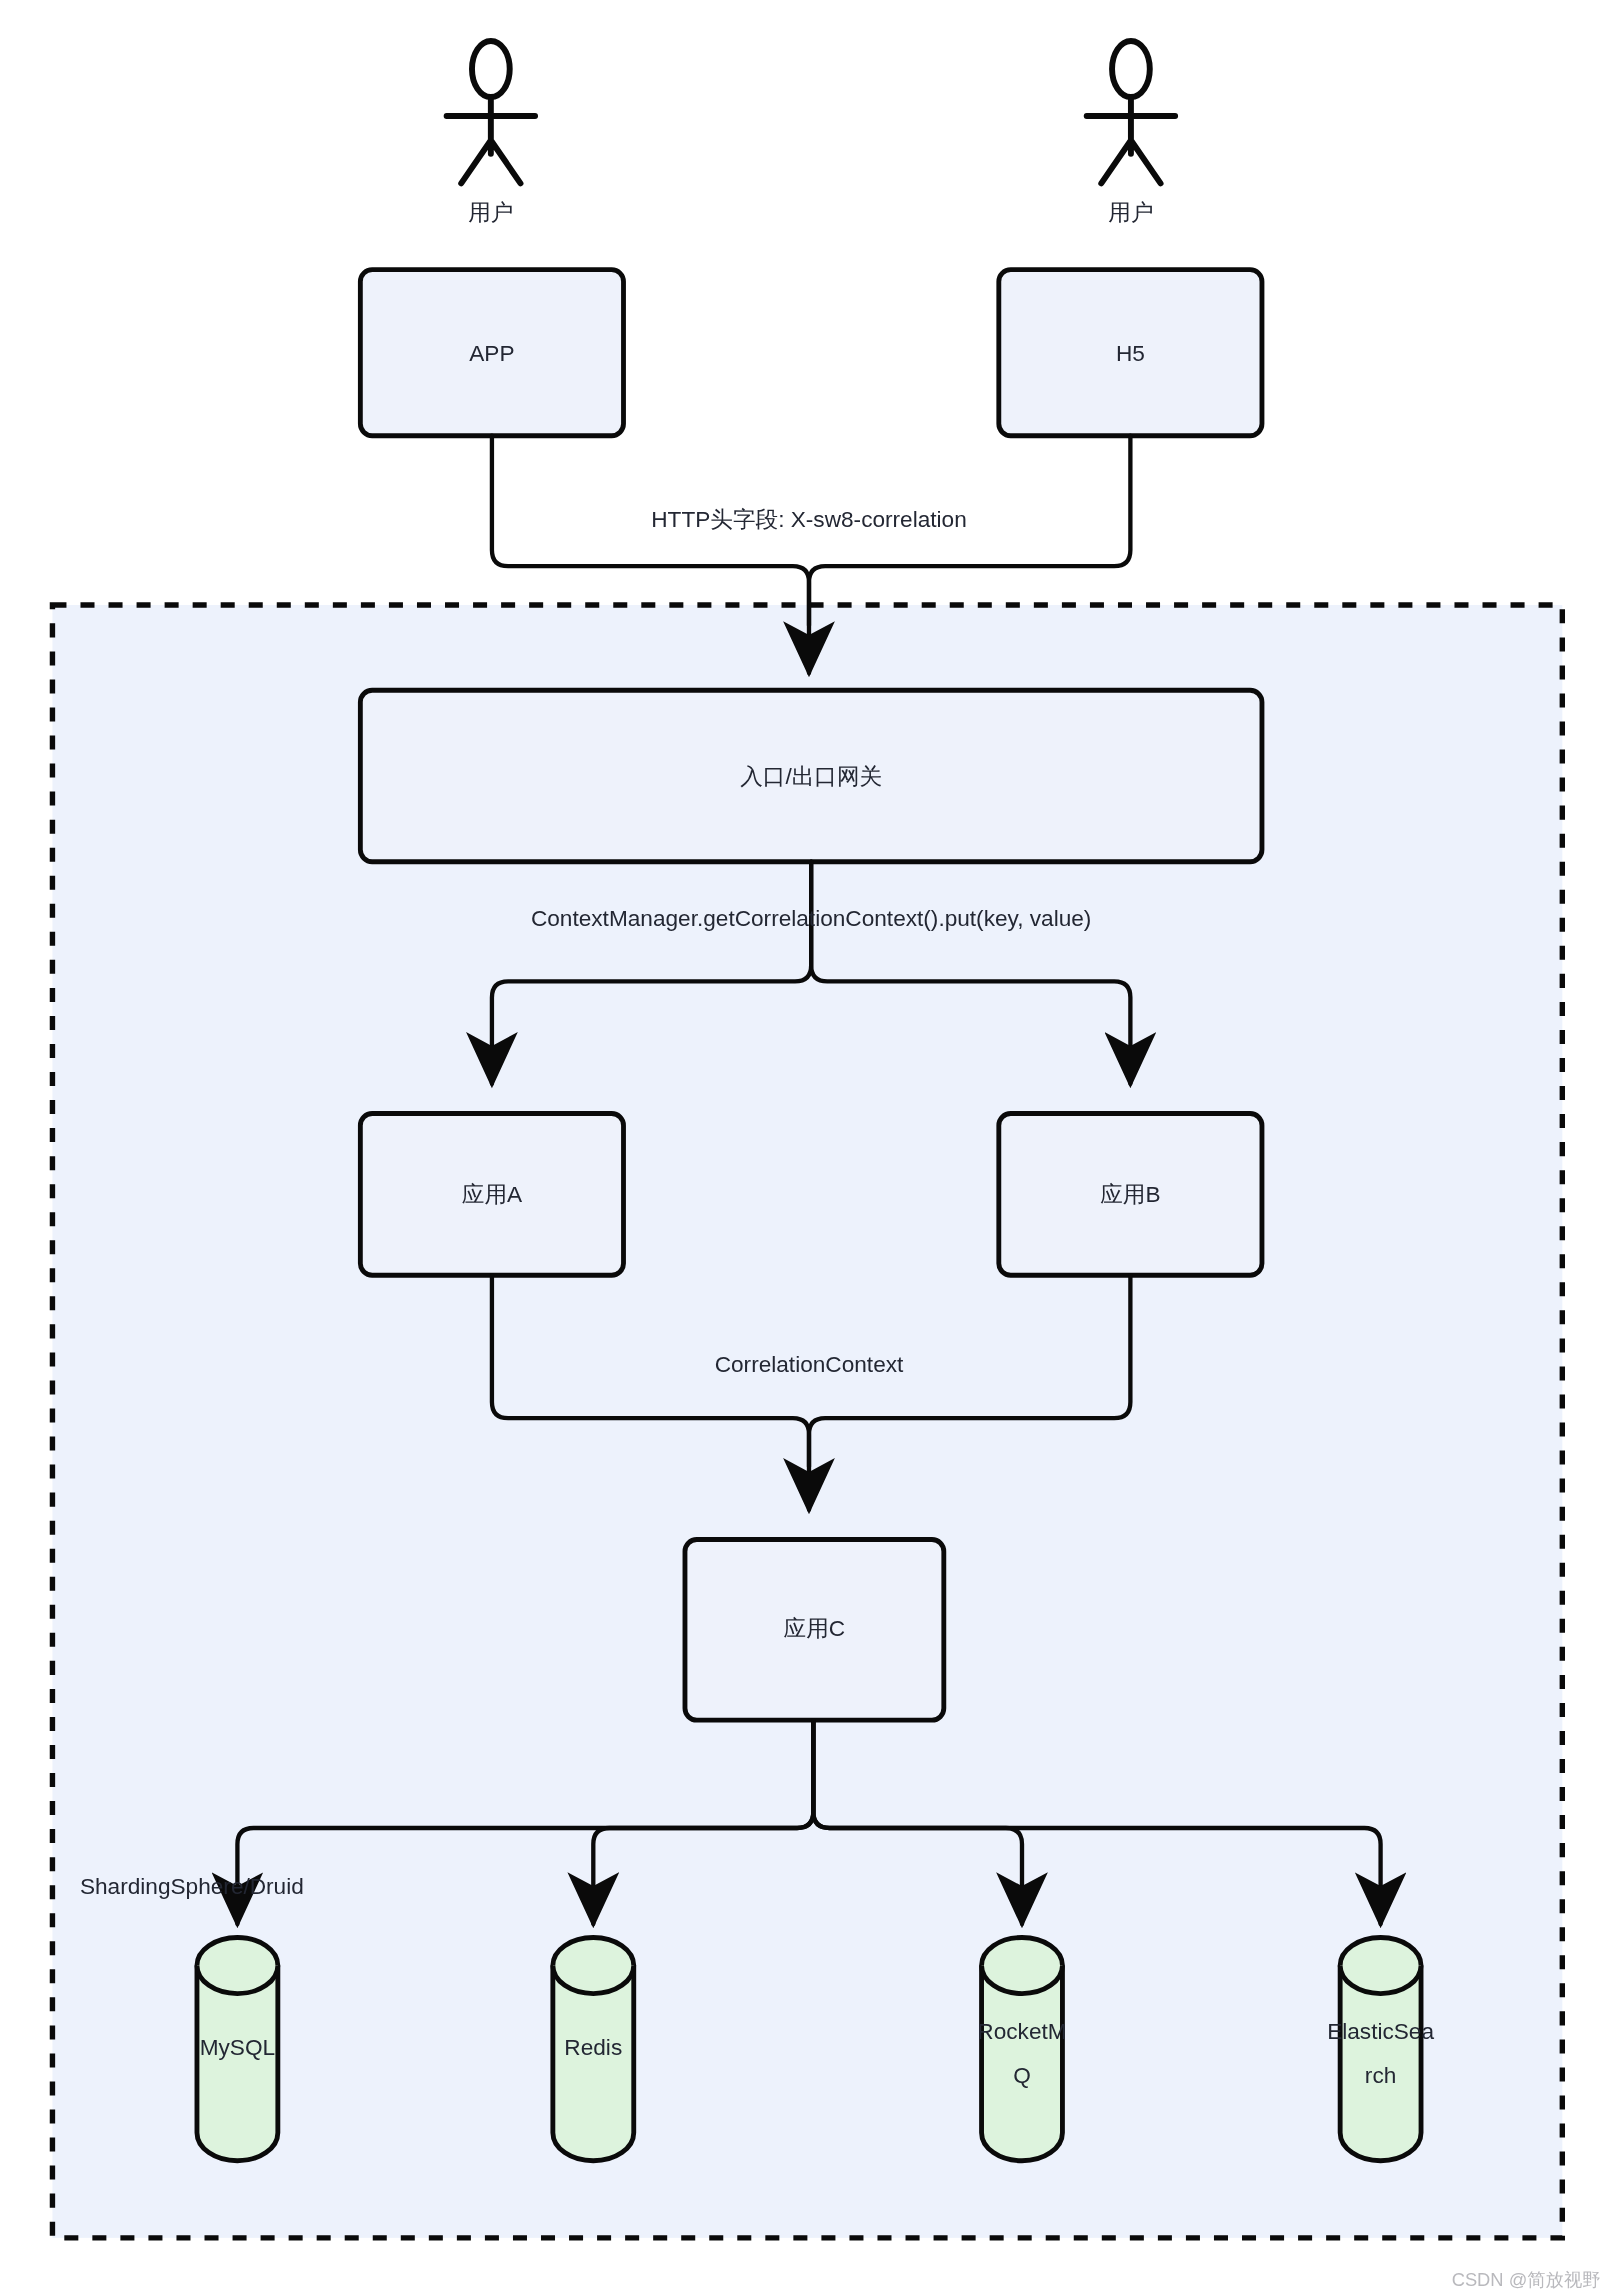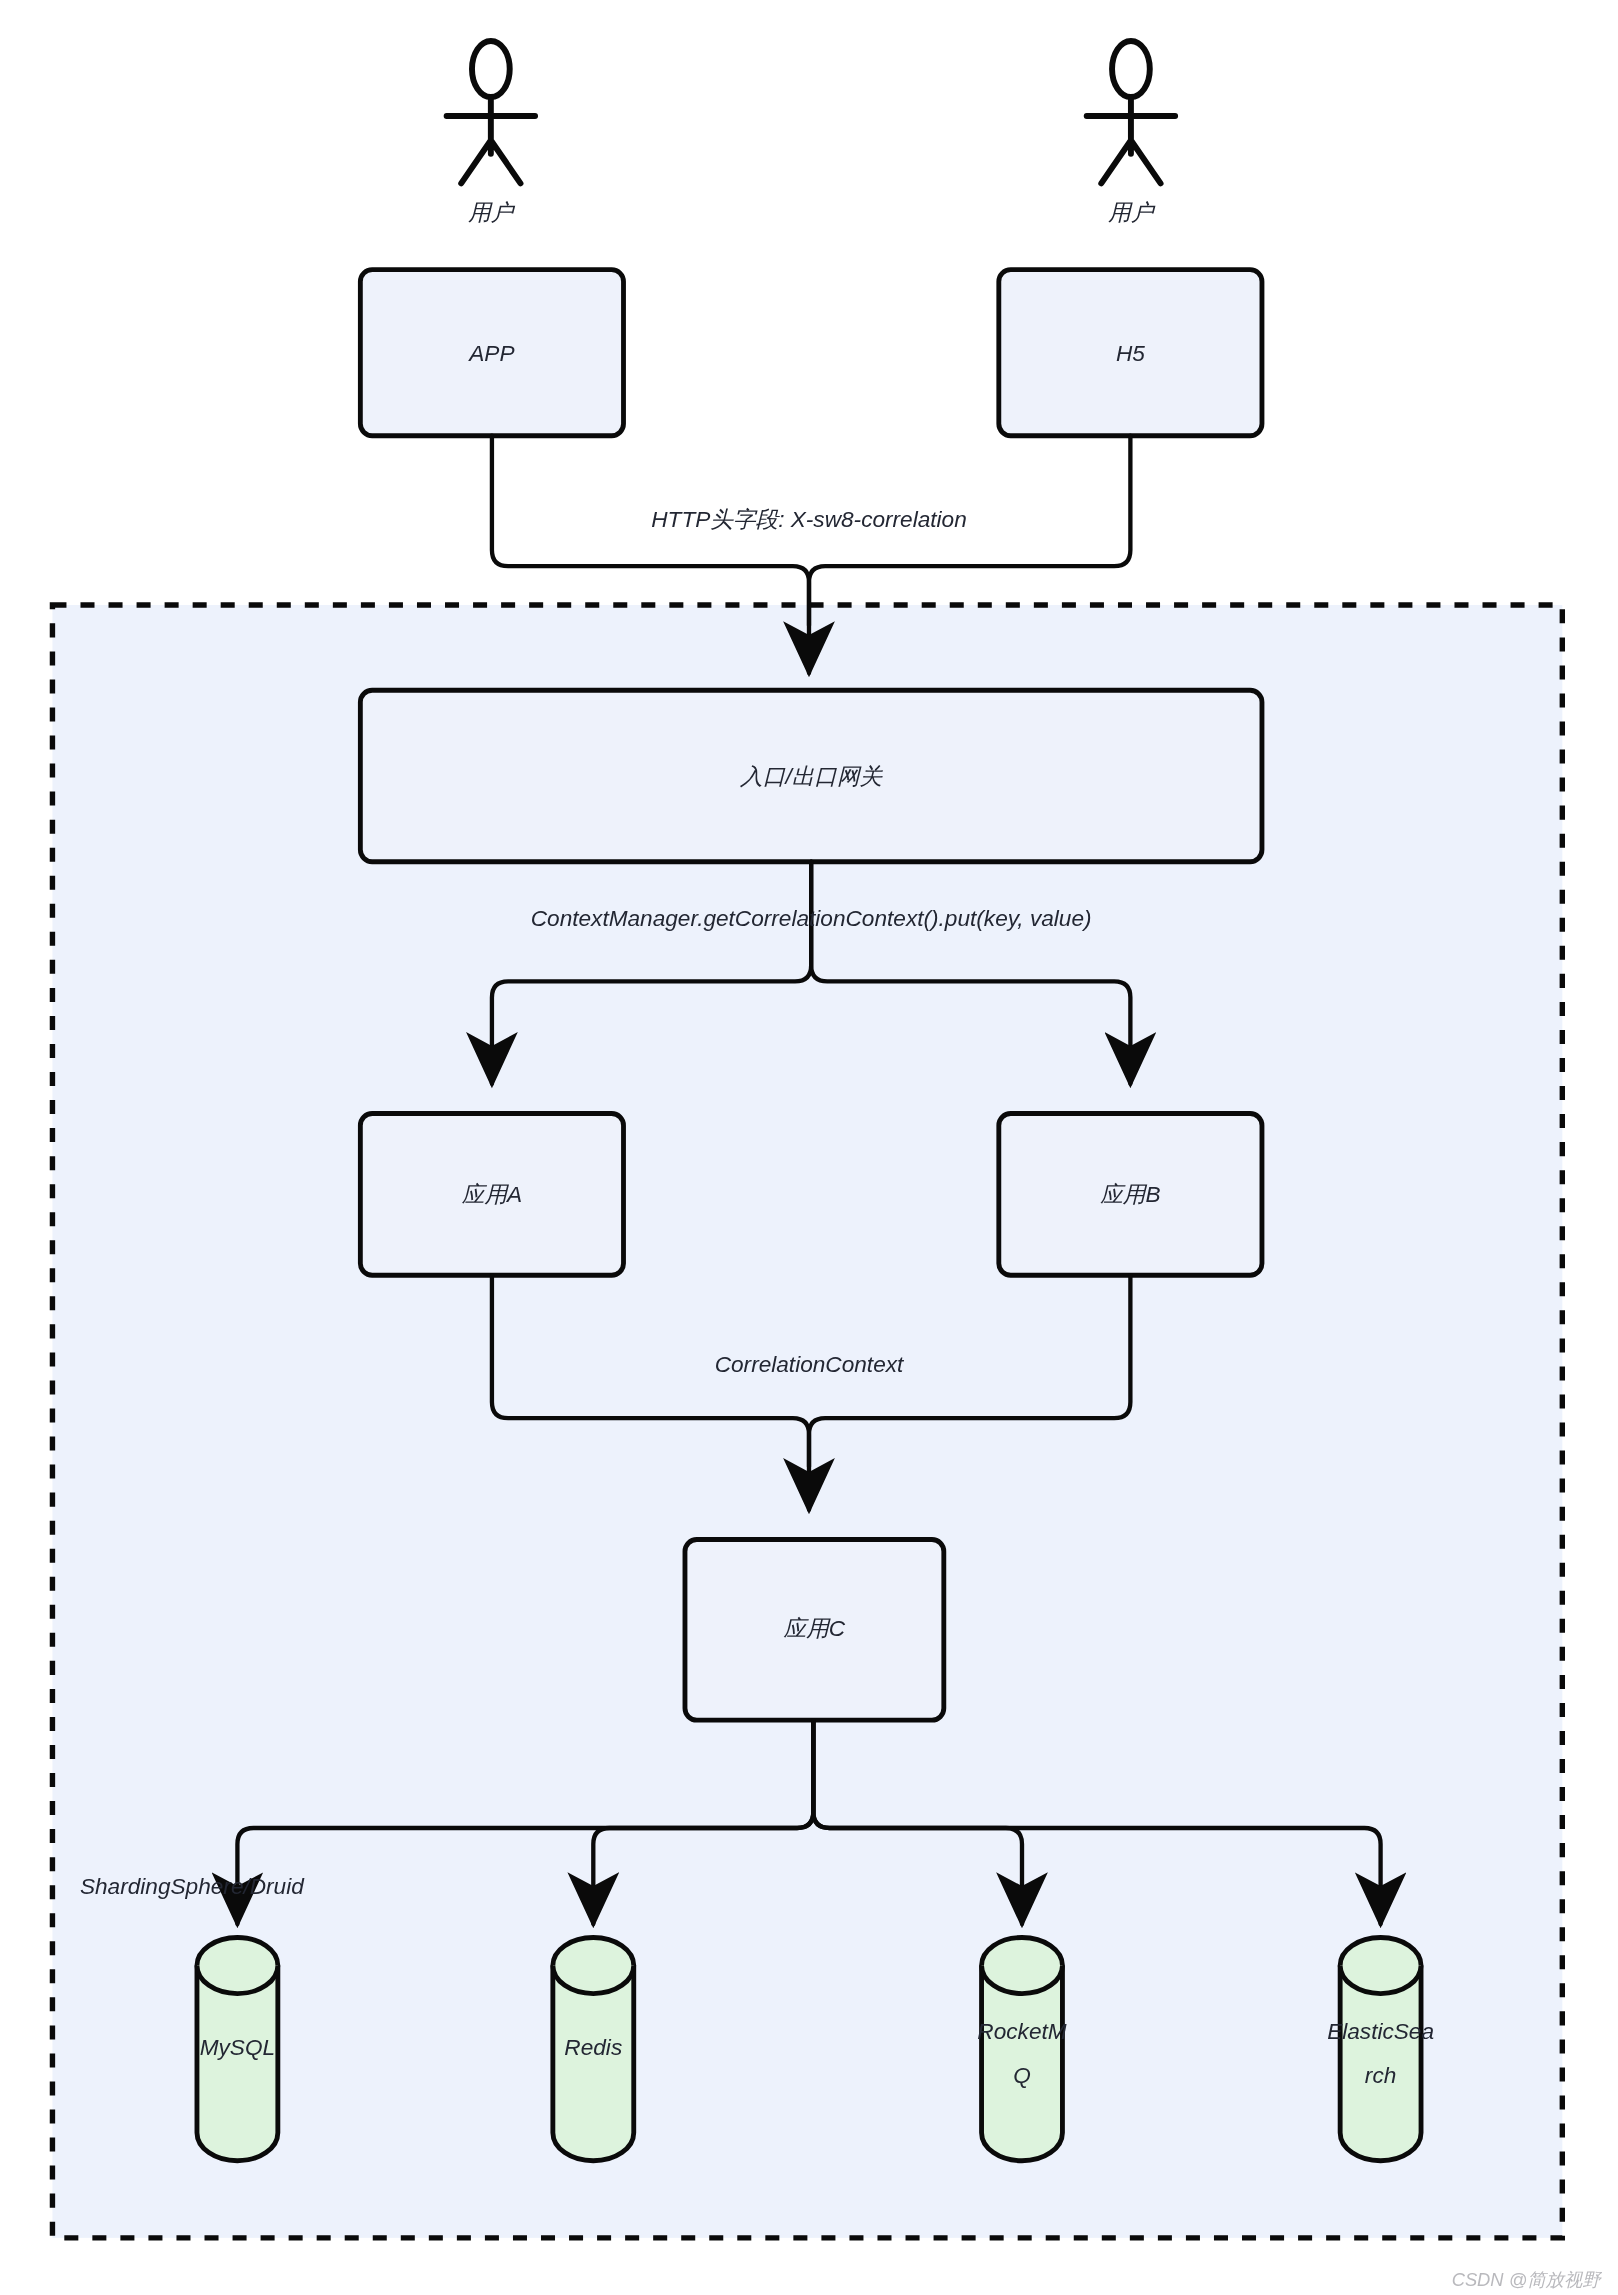--- a/index.html
+++ b/index.html
@@ -9,21 +9,20 @@
   }
   body {
     font-family: "Liberation Sans", "DejaVu Sans", sans-serif;
   }
   #diagram-root {
     position: relative;
     width: 1618px;
     height: 2295px;
     background: #ffffff;
     overflow: hidden;
-    font-style: italic;
   }
   svg.layer {
     position: absolute;
     top: 0;
     left: 0;
     width: 1618px;
     height: 2295px;
   }
   .node-label {
     font-family: "Liberation Sans", "DejaVu Sans", sans-serif;

